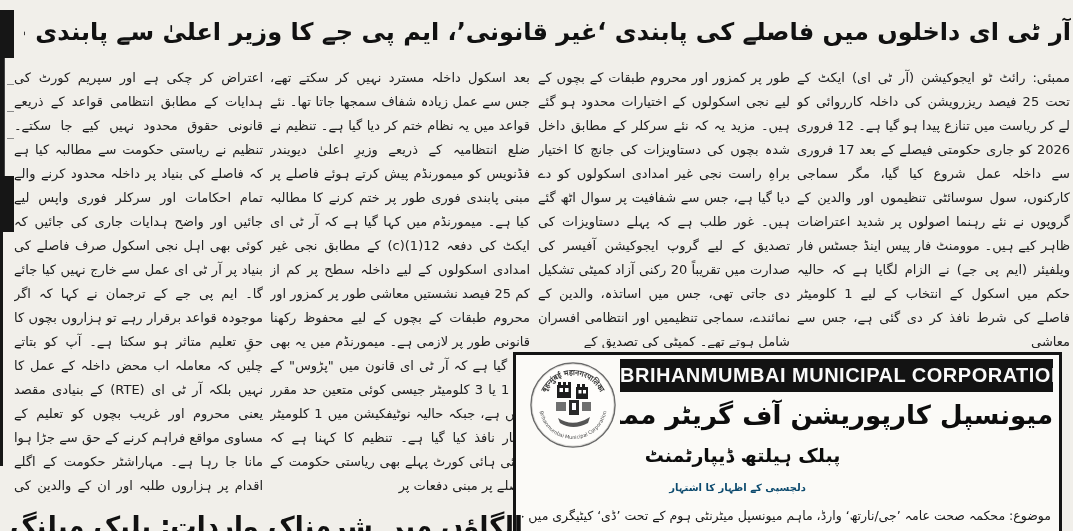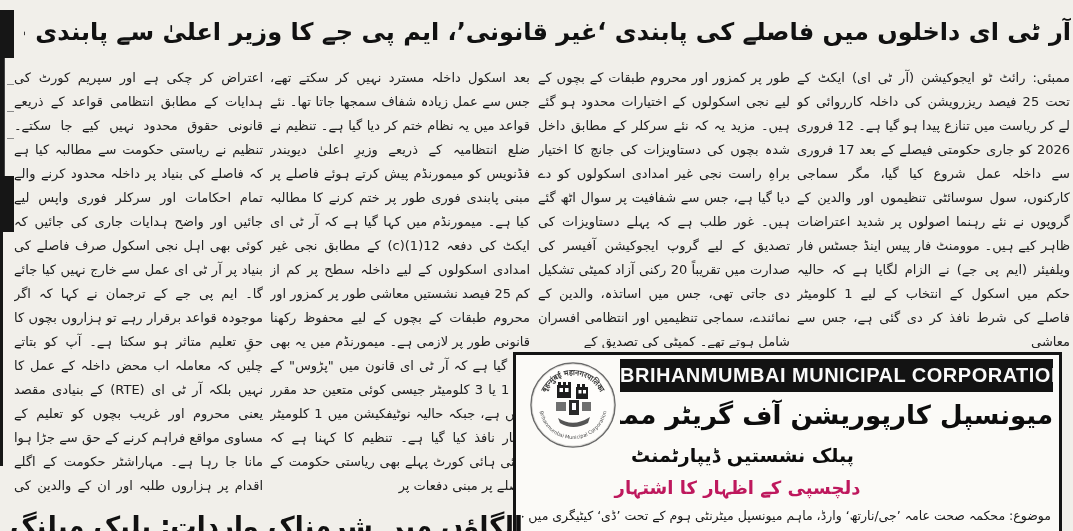--- a/index.html
+++ b/index.html
@@ -48,21 +48,21 @@
     font-size:26px;line-height:44px;white-space:nowrap;overflow:hidden;color:#0d0d0d;
   }
   .ad-dept{
     position:absolute;left:0;right:90px;top:84px;height:32px;
     direction:rtl;text-align:center;font-weight:bold;
     font-size:19px;line-height:32px;color:#0d0d0d;
   }
   .ad-notice{
     position:absolute;left:0;right:100px;top:121px;height:24px;
     direction:rtl;text-align:center;font-weight:bold;
-    font-size:18px;line-height:24px;color:#be185d;
+    font-size:10px;line-height:24px;color:#0c4a6e;
   }
   .ad-subject{
     position:absolute;left:6px;right:8px;top:147px;height:27px;
     direction:rtl;text-align:right;font-size:12.5px;line-height:27px;
     white-space:nowrap;overflow:hidden;color:#1a1a1a;
   }
   .bottom-headline{
     position:absolute;left:0;top:503px;width:523px;height:28px;
     direction:rtl;white-space:nowrap;overflow:hidden;
     font-size:26px;line-height:46px;font-weight:bold;text-align:center;color:#111;
@@ -119,20 +119,20 @@
           <rect x="41" y="40" width="10" height="15" fill="#2a2a2a"></rect>
           <rect x="44" y="43" width="4" height="7" fill="#fff"></rect>
           <rect x="28" y="42" width="10" height="9" fill="#6f6f6f"></rect>
           <rect x="54" y="42" width="9" height="9" fill="#6f6f6f"></rect>
           <path d="M 30 58 Q 45 68 62 57 L 60 63 Q 45 71 32 63 Z" fill="#555"></path>
         </g>
       </svg>
     </div>
     <div class="ad-bar">BRIHANMUMBAI MUNICIPAL CORPORATION</div>
     <div class="ad-title-ur">میونسپل کارپوریشن آف گریٹر ممبئی</div>
-    <div class="ad-dept">پبلک نشستیں ڈیپارٹمنٹ</div>
+    <div class="ad-dept">پبلک ہیلتھ ڈیپارٹمنٹ</div>
     <div class="ad-notice">دلچسپی کے اظہار کا اشتہار</div>
     <div class="ad-subject">موضوع: محکمہ صحت عامہ ’جی/نارتھ‘ وارڈ، ماہم میونسپل میٹرنٹی ہوم کے تحت ’ڈی‘ کیٹیگری میں خالی آسامیوں کو رجسٹرڈ</div>
   </div>
 
   <div class="bottom-headline">الگاؤں میں شرمناک واردات: بلیک میلنگ اور دھمکیوں کے کالز، خود کھلا 25 سالہ</div>
 
 </div>
 
 </body></html>

